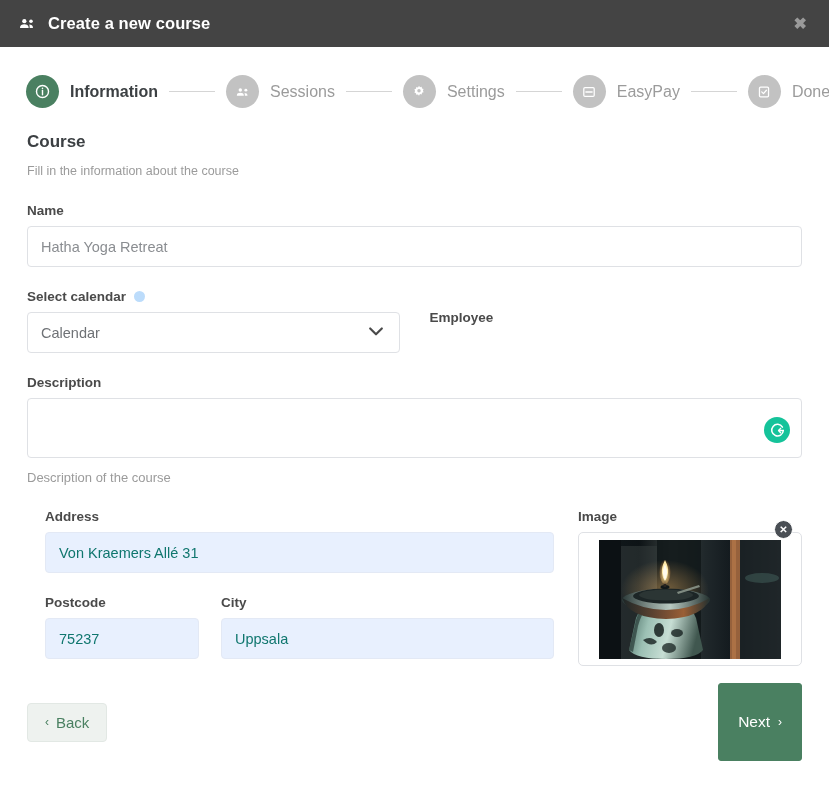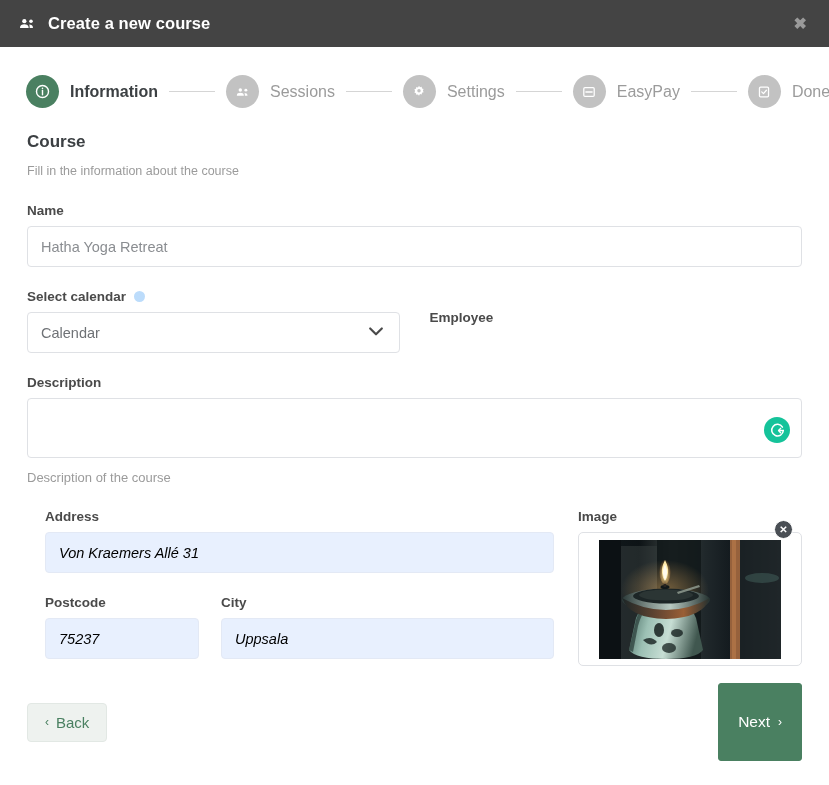--- a/index.html
+++ b/index.html
@@ -146,23 +146,22 @@
     background: #ffffff;
     padding: 0 13px;
     font-size: 14.5px;
     color: #6f7276;
     font-family: "Liberation Sans", sans-serif;
     outline: none;
   }
   .input::placeholder { color: #8a8d91; }
   .input.filled {
     background: #e8f0fe;
-    color: #000000;
+    color: #0f766e;
     border-color: #e3e9f5;
-    font-style: italic;
   }
 
   .select-wrap { position: relative; }
   .select-wrap .input { padding-right: 58px; cursor: pointer; }
   .chevron {
     position: absolute;
     right: 14px;
     top: 50%;
     transform: translateY(-50%);
     pointer-events: none;

